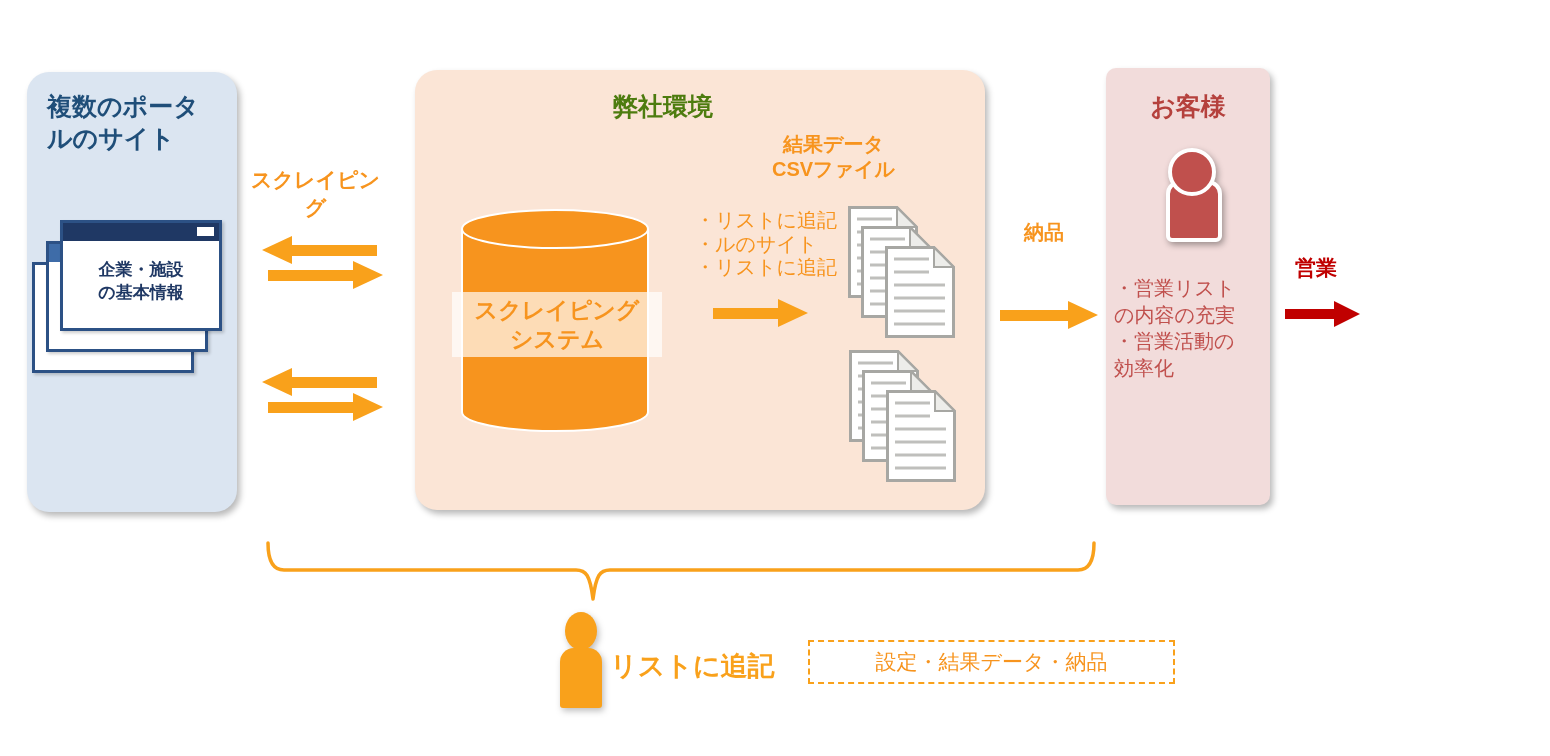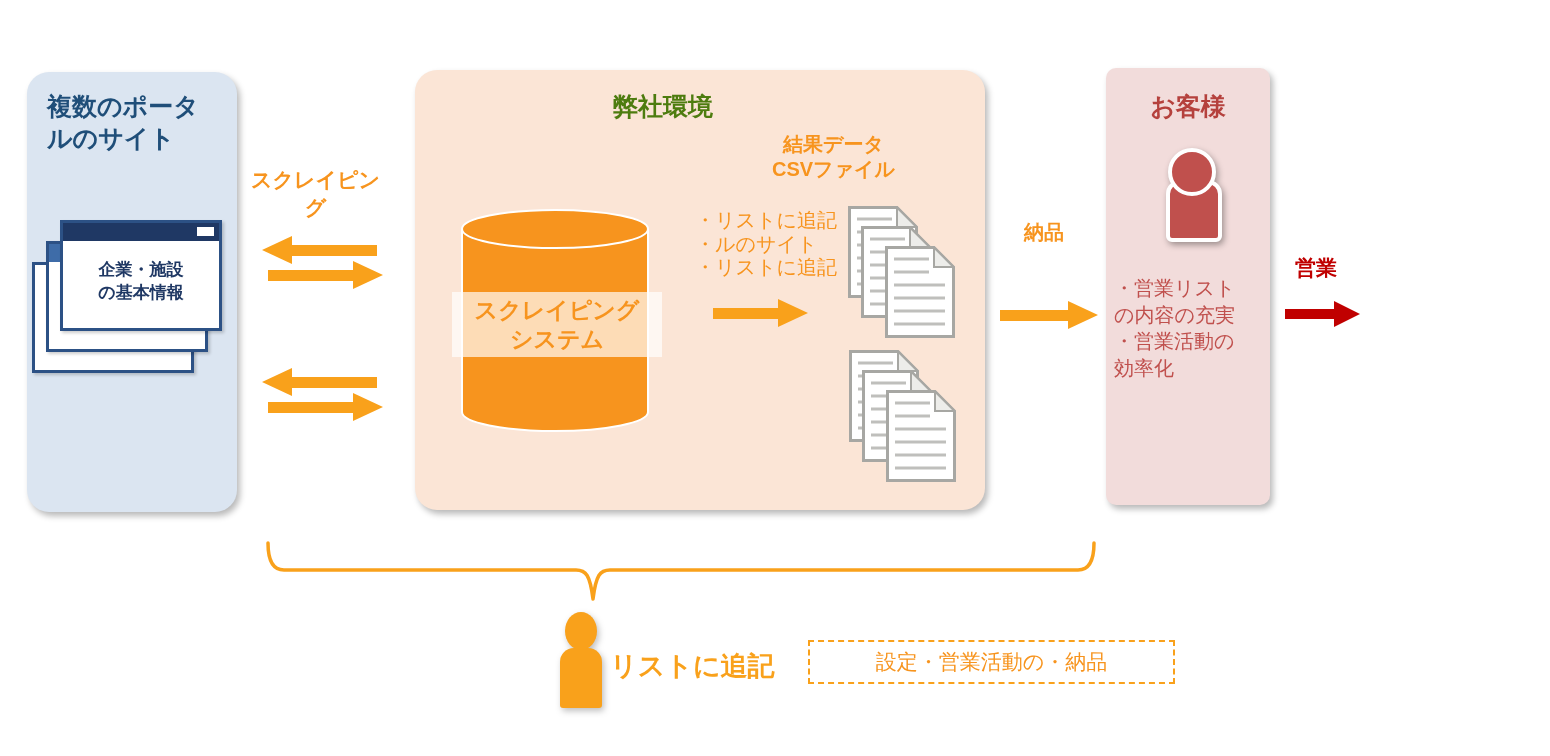--- a/index.html
+++ b/index.html
@@ -255,16 +255,16 @@
     <svg width="830" height="66" viewBox="0 0 830 66">
       <path d="M2,2 C2,18 6,29 18,29 L310,29 C320,29 324,34 327,58 C330,34 334,29 344,29 L812,29 C824,29 828,18 828,2" fill="none" stroke="#F9A11B" stroke-width="3.5" stroke-linecap="round" stroke-linejoin="round"></path>
     </svg>
   </div>
   <div class="person orangep" style="left:560px;top:612px;width:42px;height:96px;">
     <span class="head" style="border-radius:50%;"></span>
       <span class="pbody"></span>
   </div>
   <div class="staff-label">リストに追記</div>
   <div class="support-box">
-    <span>設定・営業活動の・納品</span>
+    <span>設定・結果データ・納品</span>
   </div>
 
 </div>
 
 </body></html>

